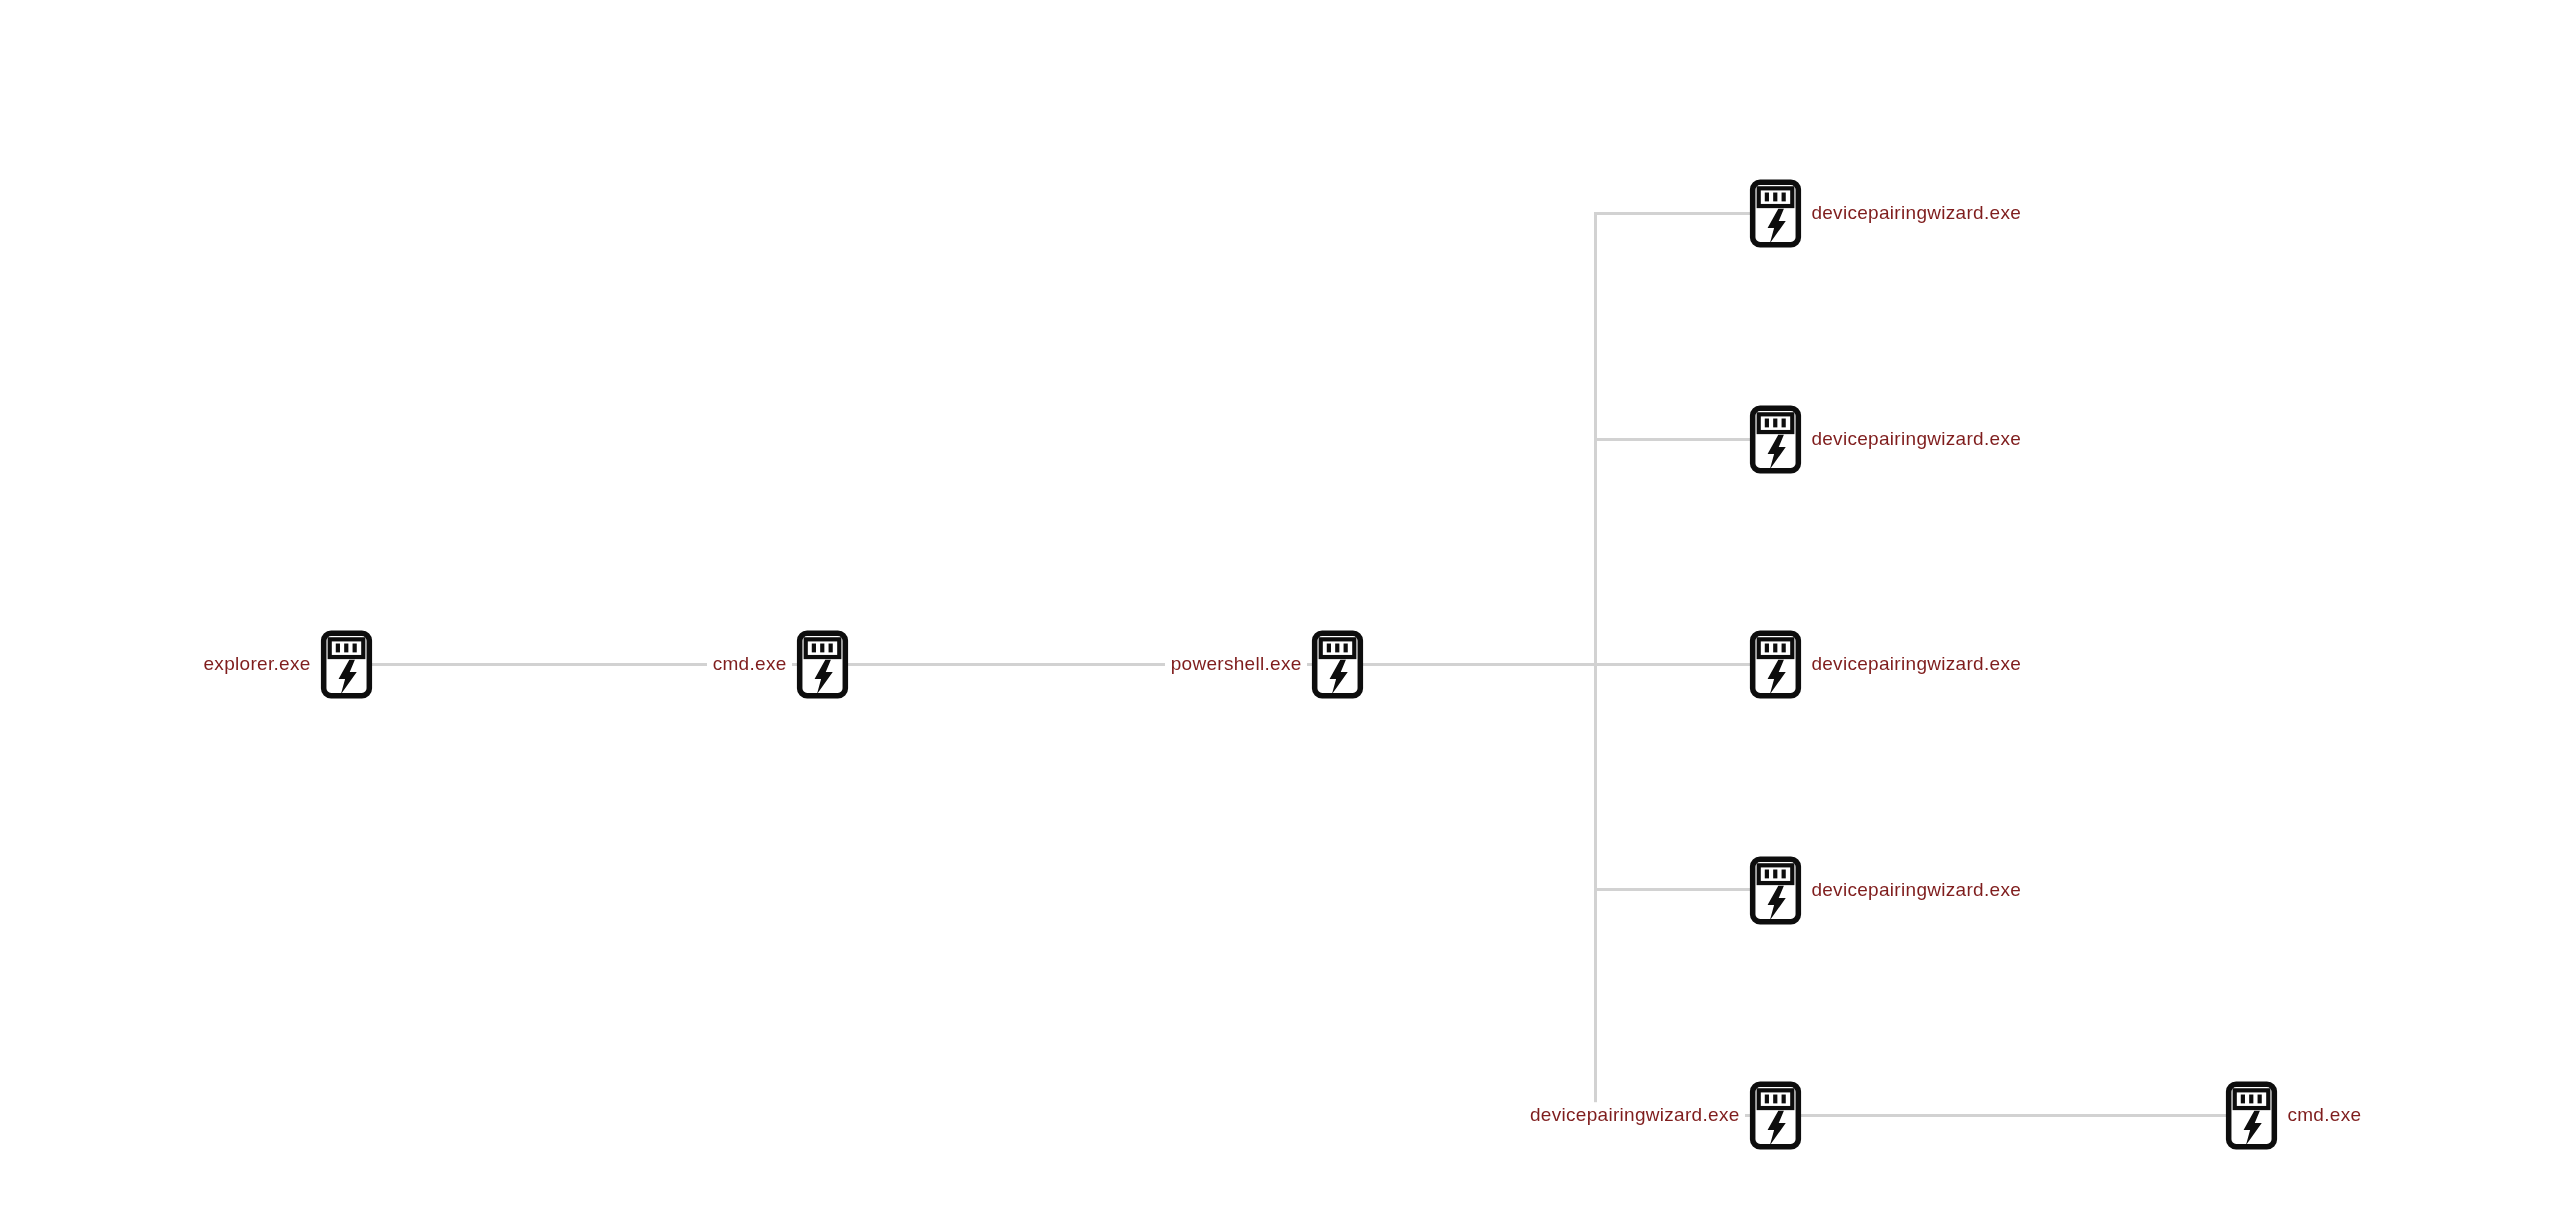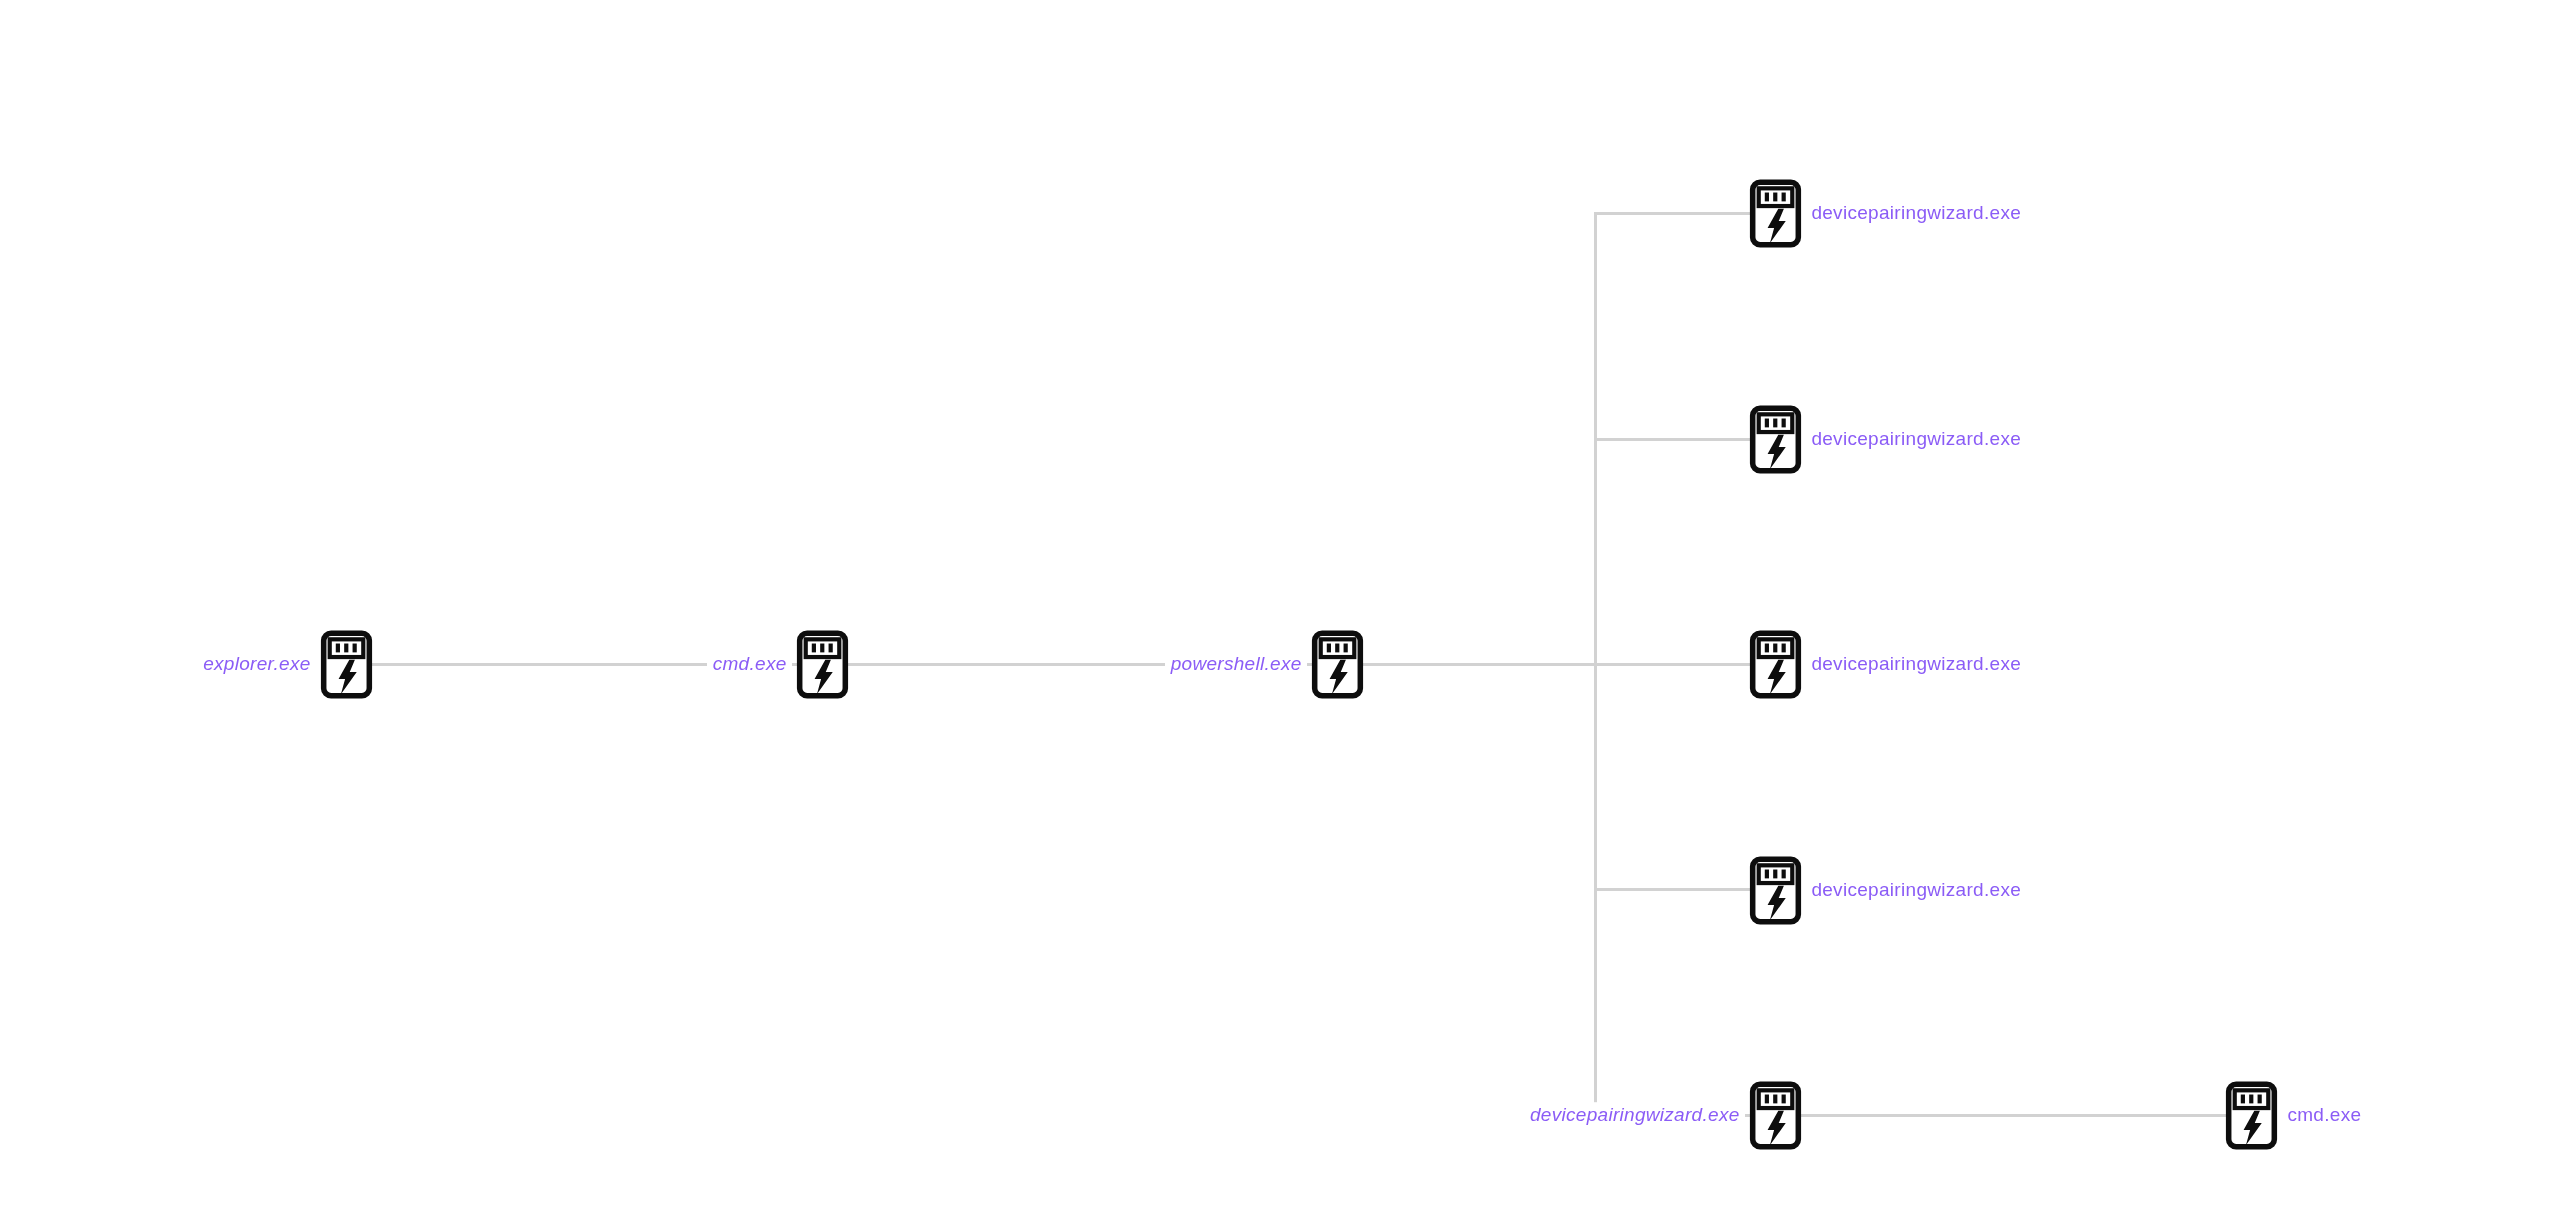--- a/index.html
+++ b/index.html
@@ -17,26 +17,26 @@
   .node{
     position:absolute;width:53px;height:69px;z-index:2;
   }
   .node .icon{
     position:absolute;left:0;top:0;width:53px;height:69px;display:block;z-index:3;
   }
   .node .lbl{
     position:absolute;top:50%;transform:translateY(-50%);
     white-space:nowrap;
     font-size:19px;letter-spacing:0.3px;
-    color:#8b5cf6;
+    color:#7f1d1d;
     background:#ffffff;
     padding:2.8px 5.6px;
     z-index:2;
   }
-  .node.label-left .lbl{right:calc(100% + 3.8px);font-style:italic;}
+  .node.label-left .lbl{right:calc(100% + 3.8px);}
   .node.label-right .lbl{left:calc(100% + 3.8px);}
   svg use{pointer-events:none;}
 </style>
 </head>
 <body>
 
 <svg width="0" height="0" style="position:absolute" aria-hidden="true">
   <symbol id="proc-icon" viewBox="0 0 56 74">
     <rect x="3.5" y="3.5" width="49" height="67" rx="8" fill="#ffffff" stroke="#0d0d0d" stroke-width="6"></rect>
     <rect x="10" y="10" width="36" height="19" fill="#ffffff" stroke="#0d0d0d" stroke-width="4.5"></rect>

